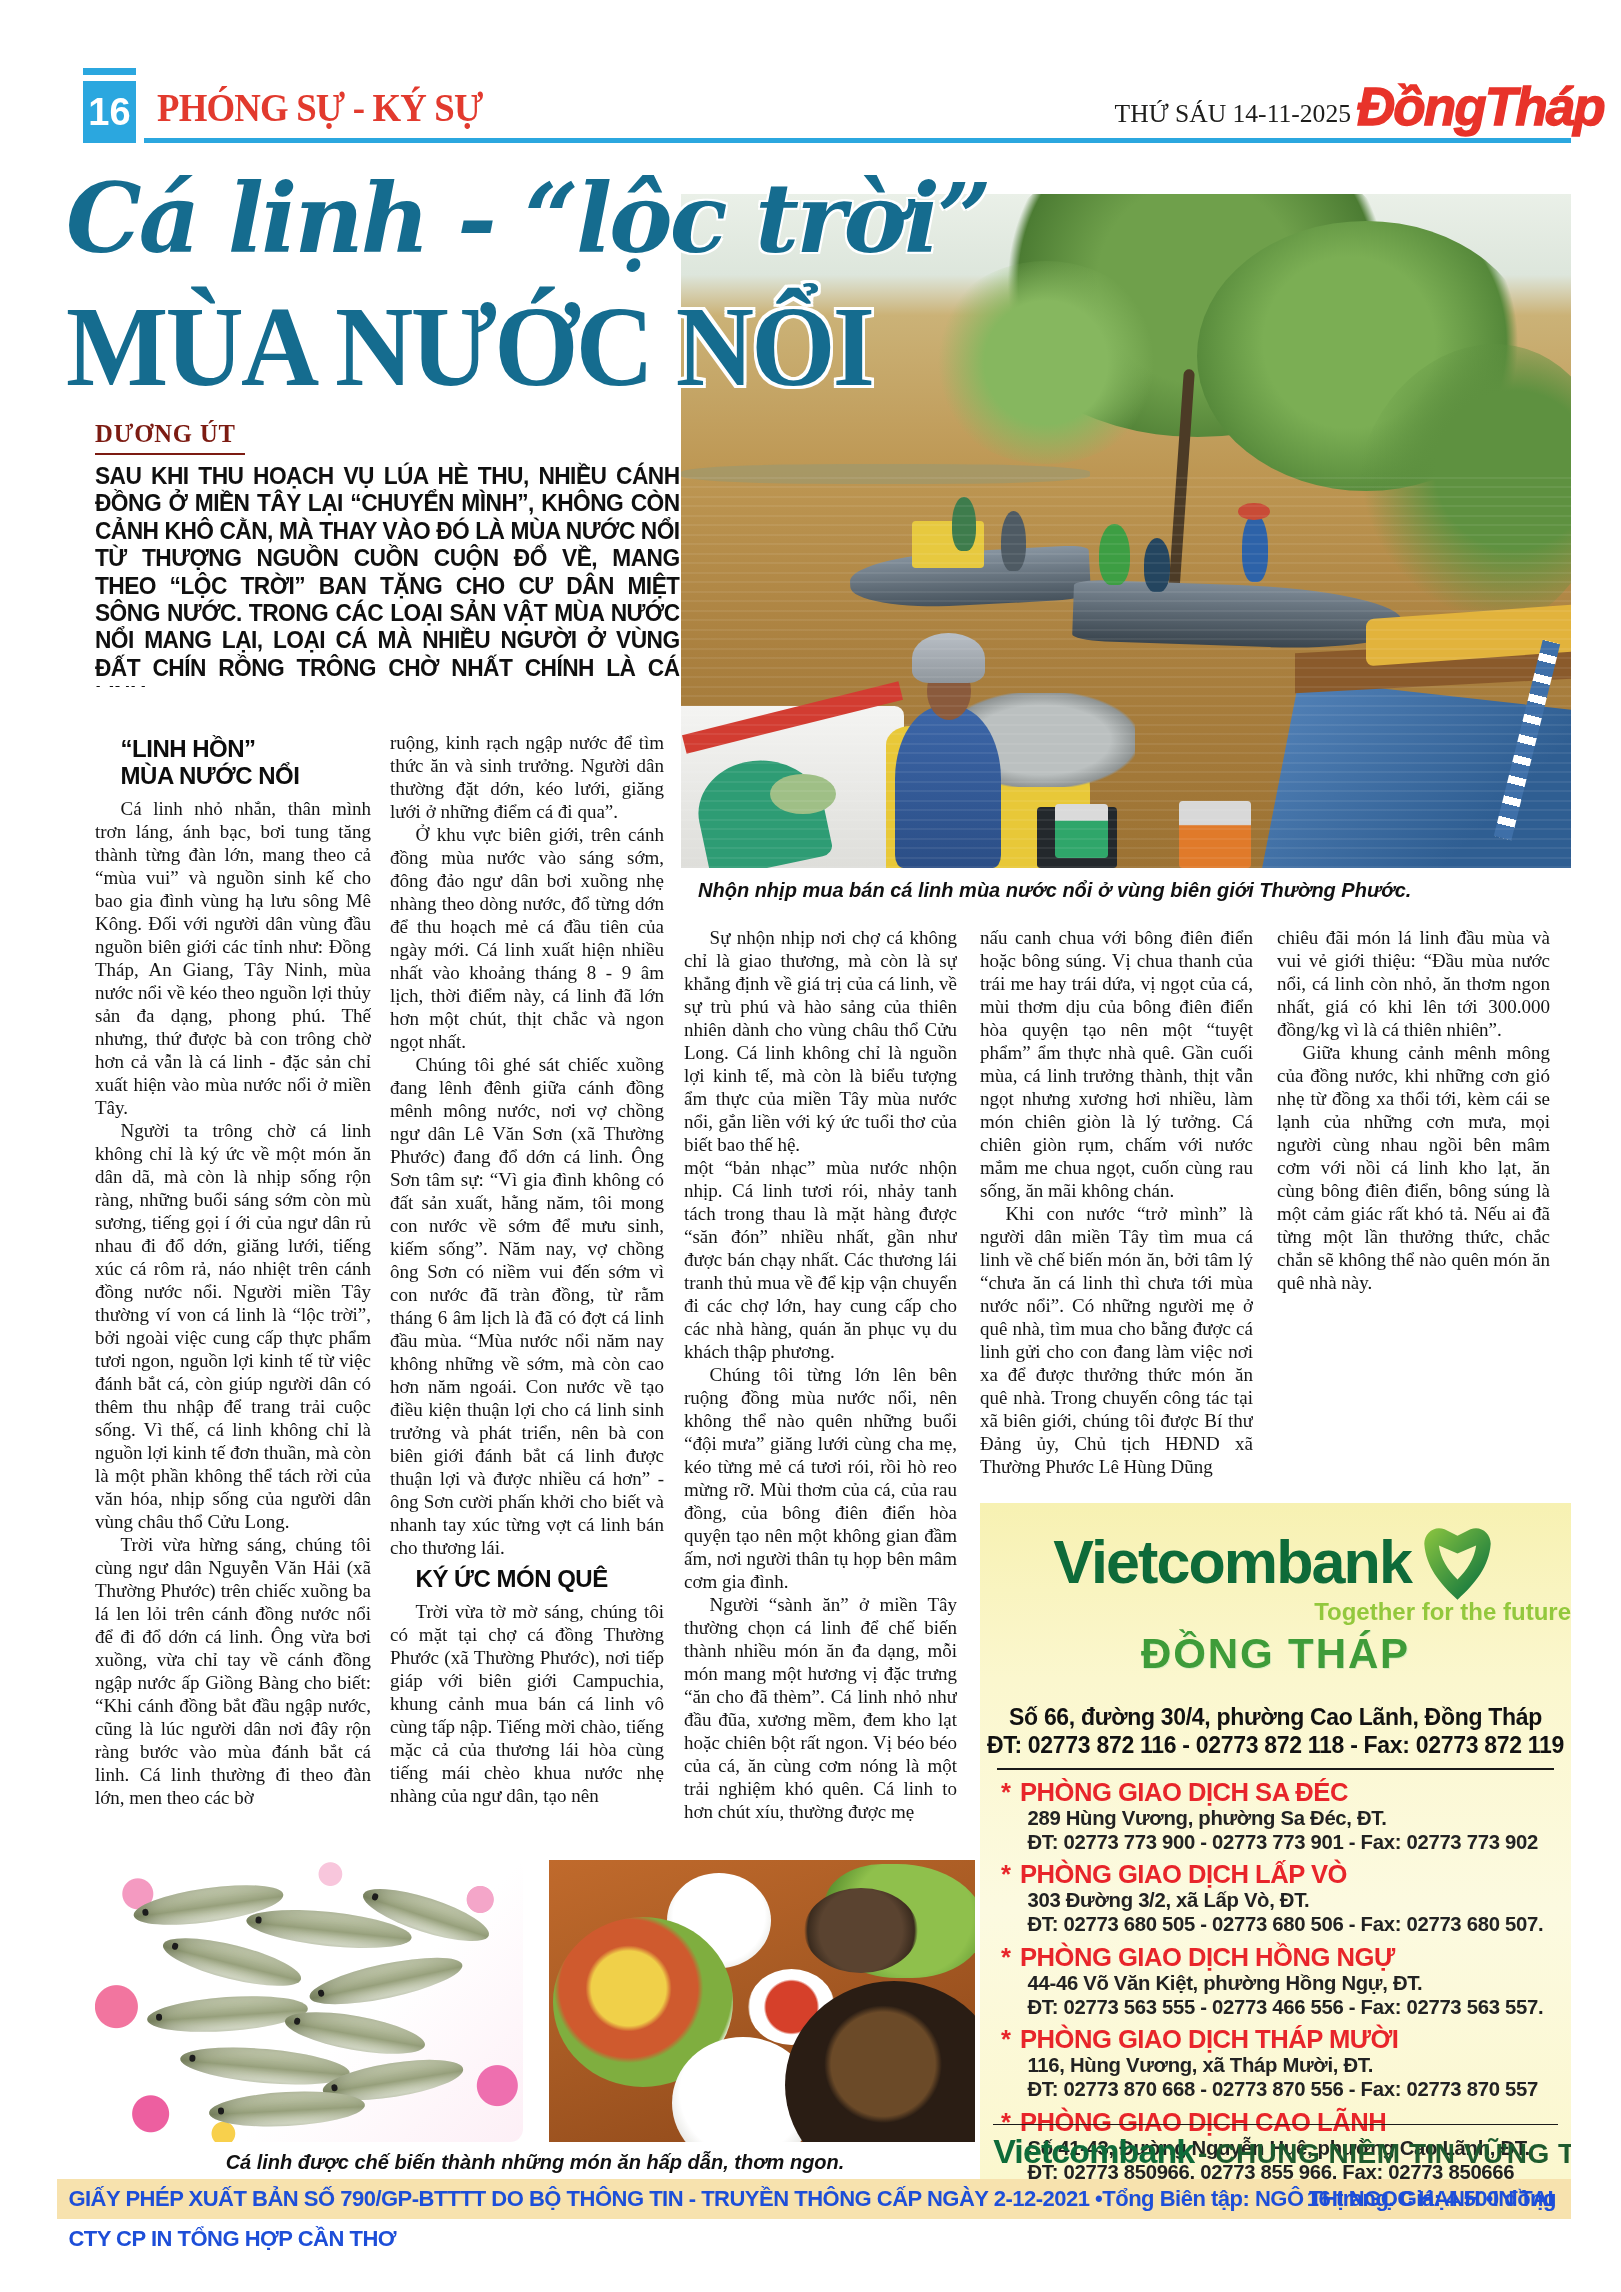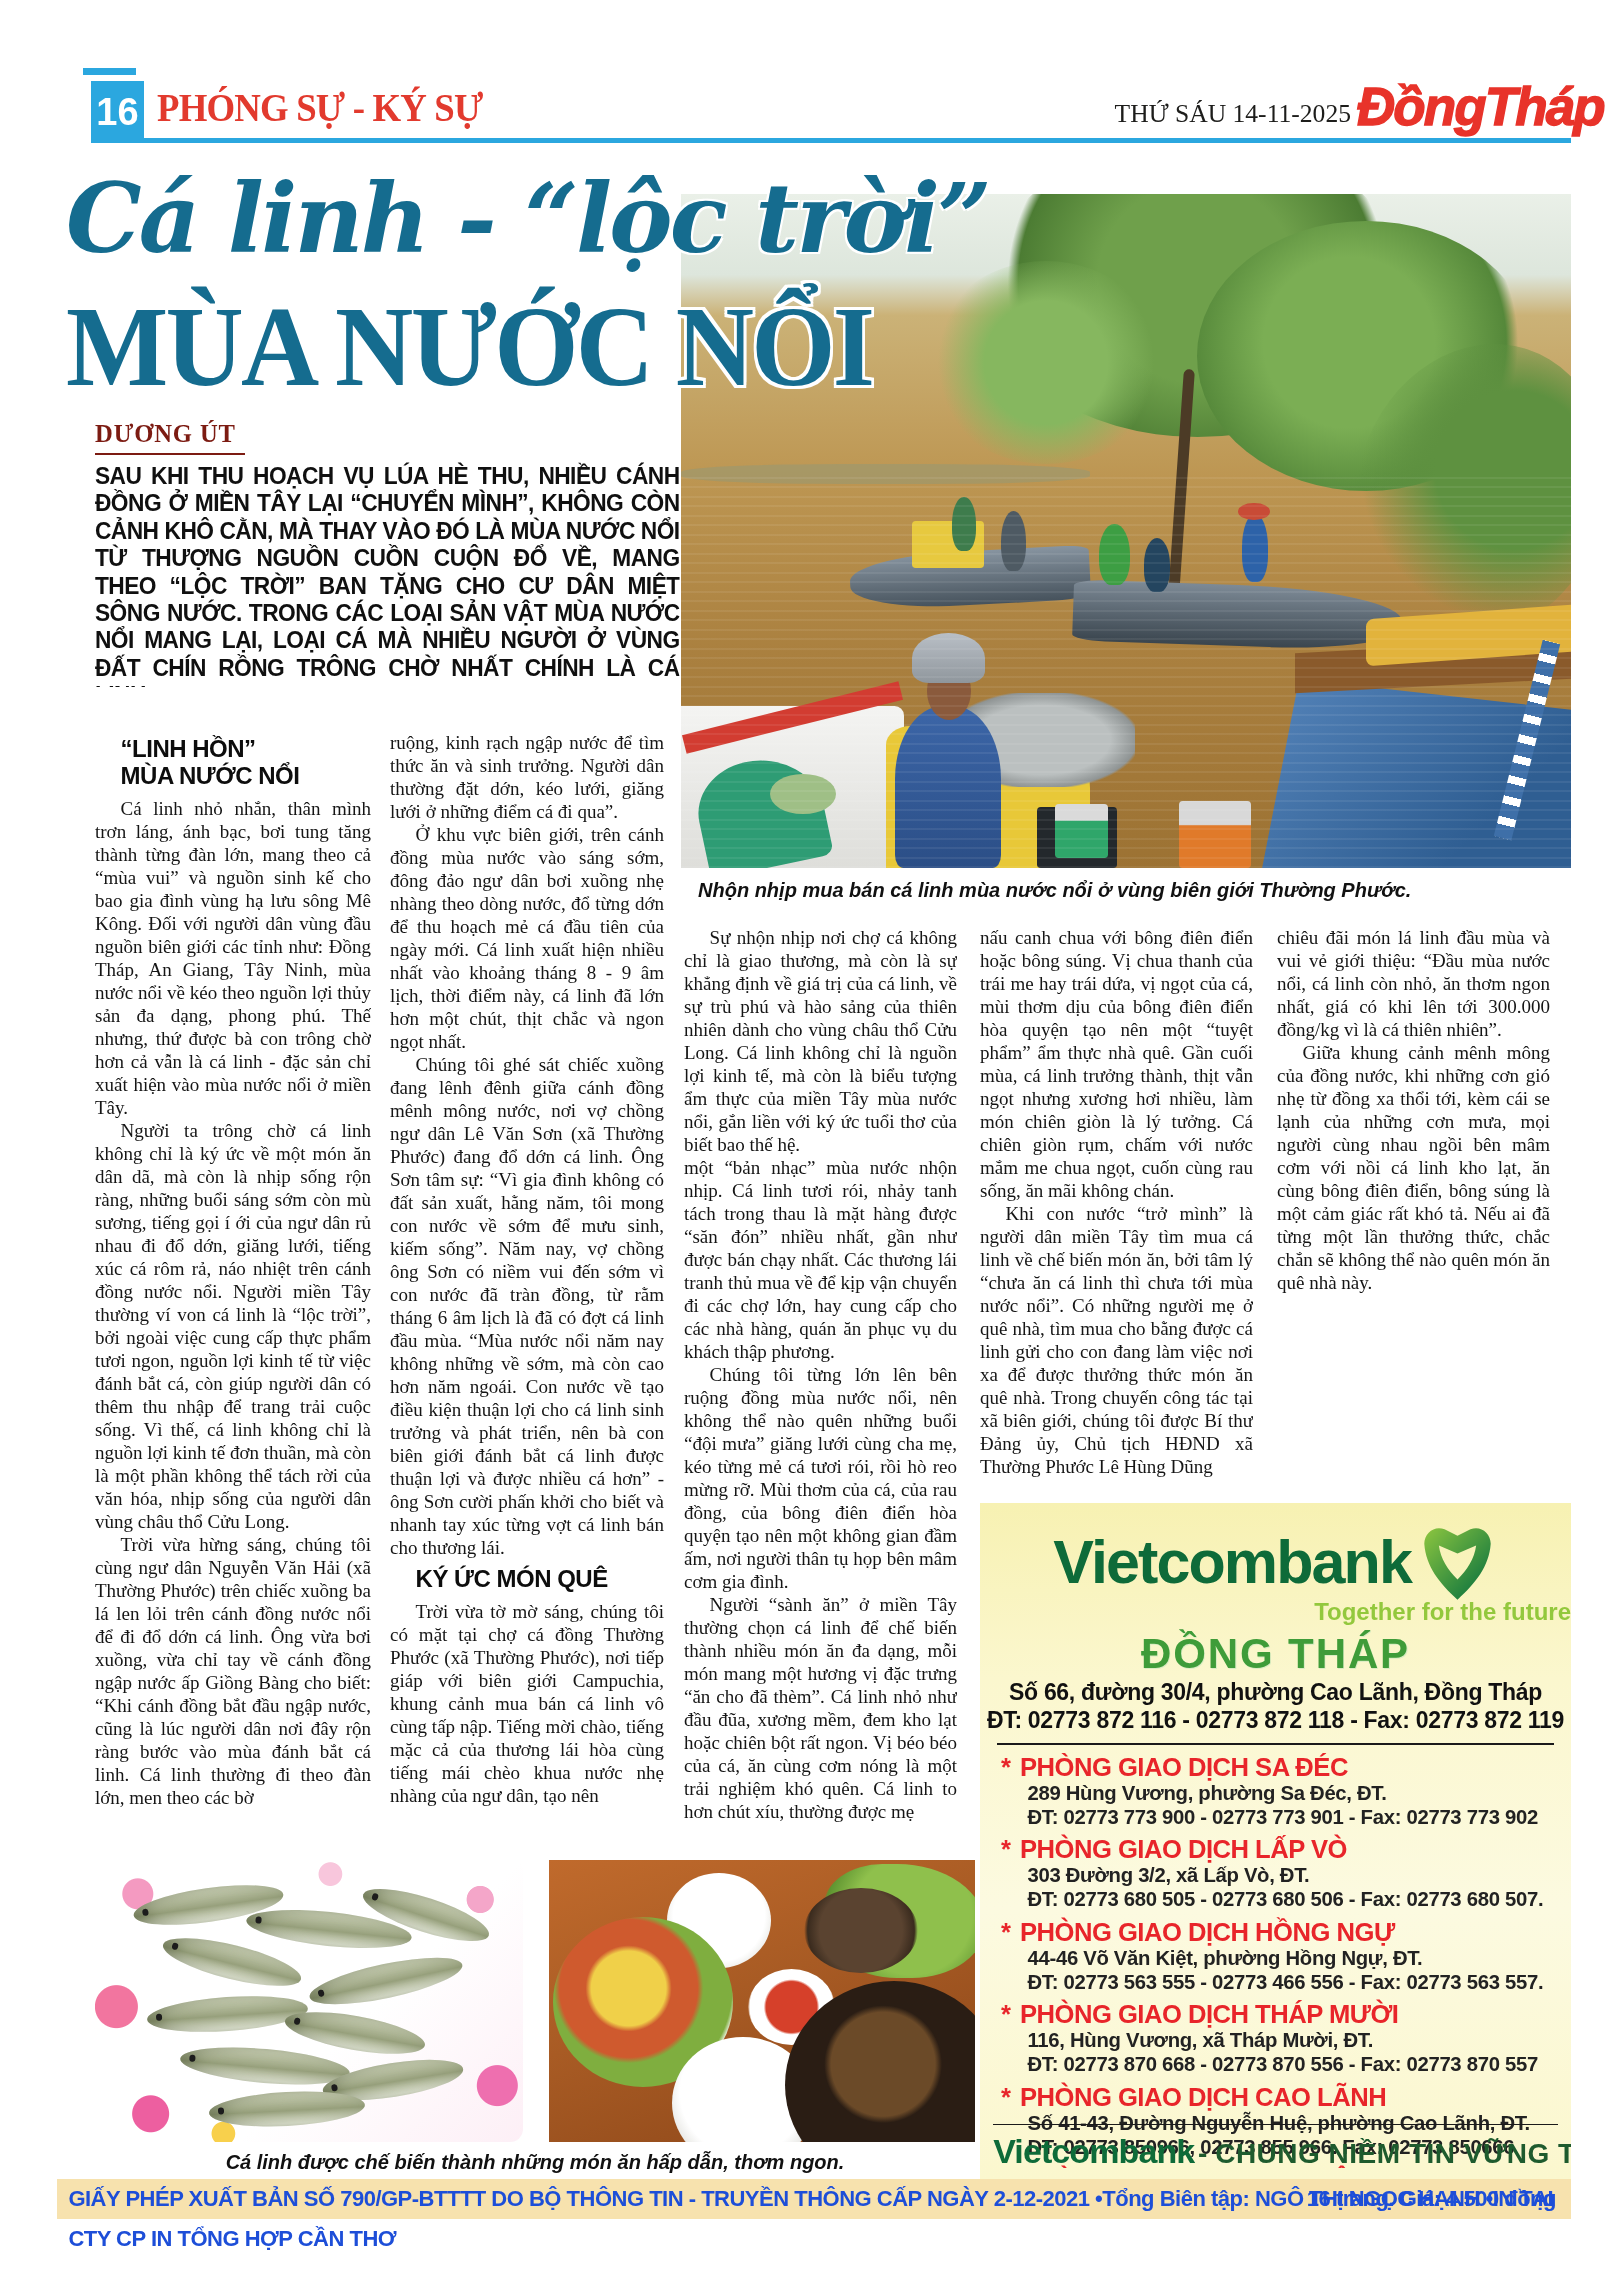--- a/index.html
+++ b/index.html
@@ -1,20 +1,20 @@
 <!DOCTYPE html>
 <html style="font-size:15px"><head>
 <meta charset="utf-8">
 <style>
   html,body{margin:0;padding:0;background:#ffffff;}
   .page{position:relative;width:1621px;height:2292px;background:#fff;overflow:hidden;font-family:"Liberation Serif",serif;}
   
   .top-tick{position:absolute;left:83px;top:68px;width:53px;height:6.6px;background:#2BA7DF;}
   .pagenum{position:absolute;left:83px;top:81px;width:53px;height:62px;background:#2BA7DF;color:#fff;
-    font:700 38px/62px "Liberation Sans",sans-serif;text-align:center;margin-left:8px;}
+    font:700 38px/62px "Liberation Sans",sans-serif;text-align:center;}
   .section-title{position:absolute;left:157px;top:83px;color:#E23A2E;
     font:700 40px/49px "Liberation Serif",serif;letter-spacing:-0.9px;transform:scaleX(.92);transform-origin:left;}
   .issue-date{position:absolute;left:1067px;top:98px;width:284px;text-align:right;color:#1d1d1b;
     font:400 25.6px/32px "Liberation Serif",serif;}
   .masthead{position:absolute;left:1357px;top:79px;color:#E8332A;
     font:900 53px/55px "Liberation Sans",sans-serif;font-style:italic;letter-spacing:-1.9px;
     text-shadow:1.9px 1.9px 0 #fff,-0.9px -0.9px 0 #fff,0 0 1.9px #fff;-webkit-text-stroke:1.4px #E8332A;}
   .header-rule{position:absolute;left:144px;top:138px;width:1427px;height:4.7px;background:#2BA7DF;}
   
   .headline-script{position:absolute;left:66px;top:167px;z-index:5;color:#156C8F;
@@ -69,21 +69,21 @@
   
   .ad{position:absolute;left:980px;top:1503px;width:591px;height:676px;overflow:hidden;
     background:linear-gradient(180deg,#F7F1B2 0%,#FBF7CE 26%,#FCFAE0 60%,#FBF7CE 100%);}
   .ad-logo-row{margin-top:19px;text-align:center;}
   .vcb-wordmark{display:inline-block;vertical-align:middle;color:#0E6B39;
     font:700 61px/61px "Liberation Sans",sans-serif;letter-spacing:-1.9px;}
   .vcb-icon{display:inline-block;vertical-align:middle;width:81px;height:81px;margin-left:5.7px;}
   .vcb-tagline{text-align:right;color:#93C83D;font:700 24px/26.5px "Liberation Sans",sans-serif;margin-top:-3.8px;}
   .vcb-region{text-align:center;color:#3F9C39;font:800 42px/47px "Liberation Sans",sans-serif;letter-spacing:1.9px;
     text-shadow:0.9px 0.9px 0 #d9ecc2;margin-top:3.8px;}
-  .ad-hq{margin-top:1px;text-align:center;color:#111;font:700 23px/28px "Liberation Sans",sans-serif;letter-spacing:-0.3px;}
+  .ad-hq{margin-top:26px;text-align:center;color:#111;font:700 23px/28px "Liberation Sans",sans-serif;letter-spacing:-0.3px;}
   .ad-divider{margin:9.5px 17px 7.6px 17px;border-top:2.8px solid #1a1a1a;}
   .branches{margin:0 11.4px 0 21px;height:415px;overflow:hidden;}
   .branch{margin-bottom:6.6px;}
   .branch-name{color:#E8252A;font:800 25.6px/28px "Liberation Sans",sans-serif;letter-spacing:-0.5px;}
   .branch-name .star{margin-right:9.5px;}
   .branch-detail{margin-left:26.5px;color:#222;font:700 20.3px/24px "Liberation Sans",sans-serif;letter-spacing:-0.3px;}
   .ad-slogan{position:absolute;left:13.2px;right:13.2px;bottom:5.7px;border-top:1.9px solid #1a1a1a;
     padding-top:7.6px;text-align:center;white-space:nowrap;}
   .slogan-brand{color:#0E6B39;font:700 34px/38px "Liberation Sans",sans-serif;letter-spacing:-0.9px;}
   .slogan-dash{color:#1E5B2E;font:800 28px/38px "Liberation Sans",sans-serif;}

